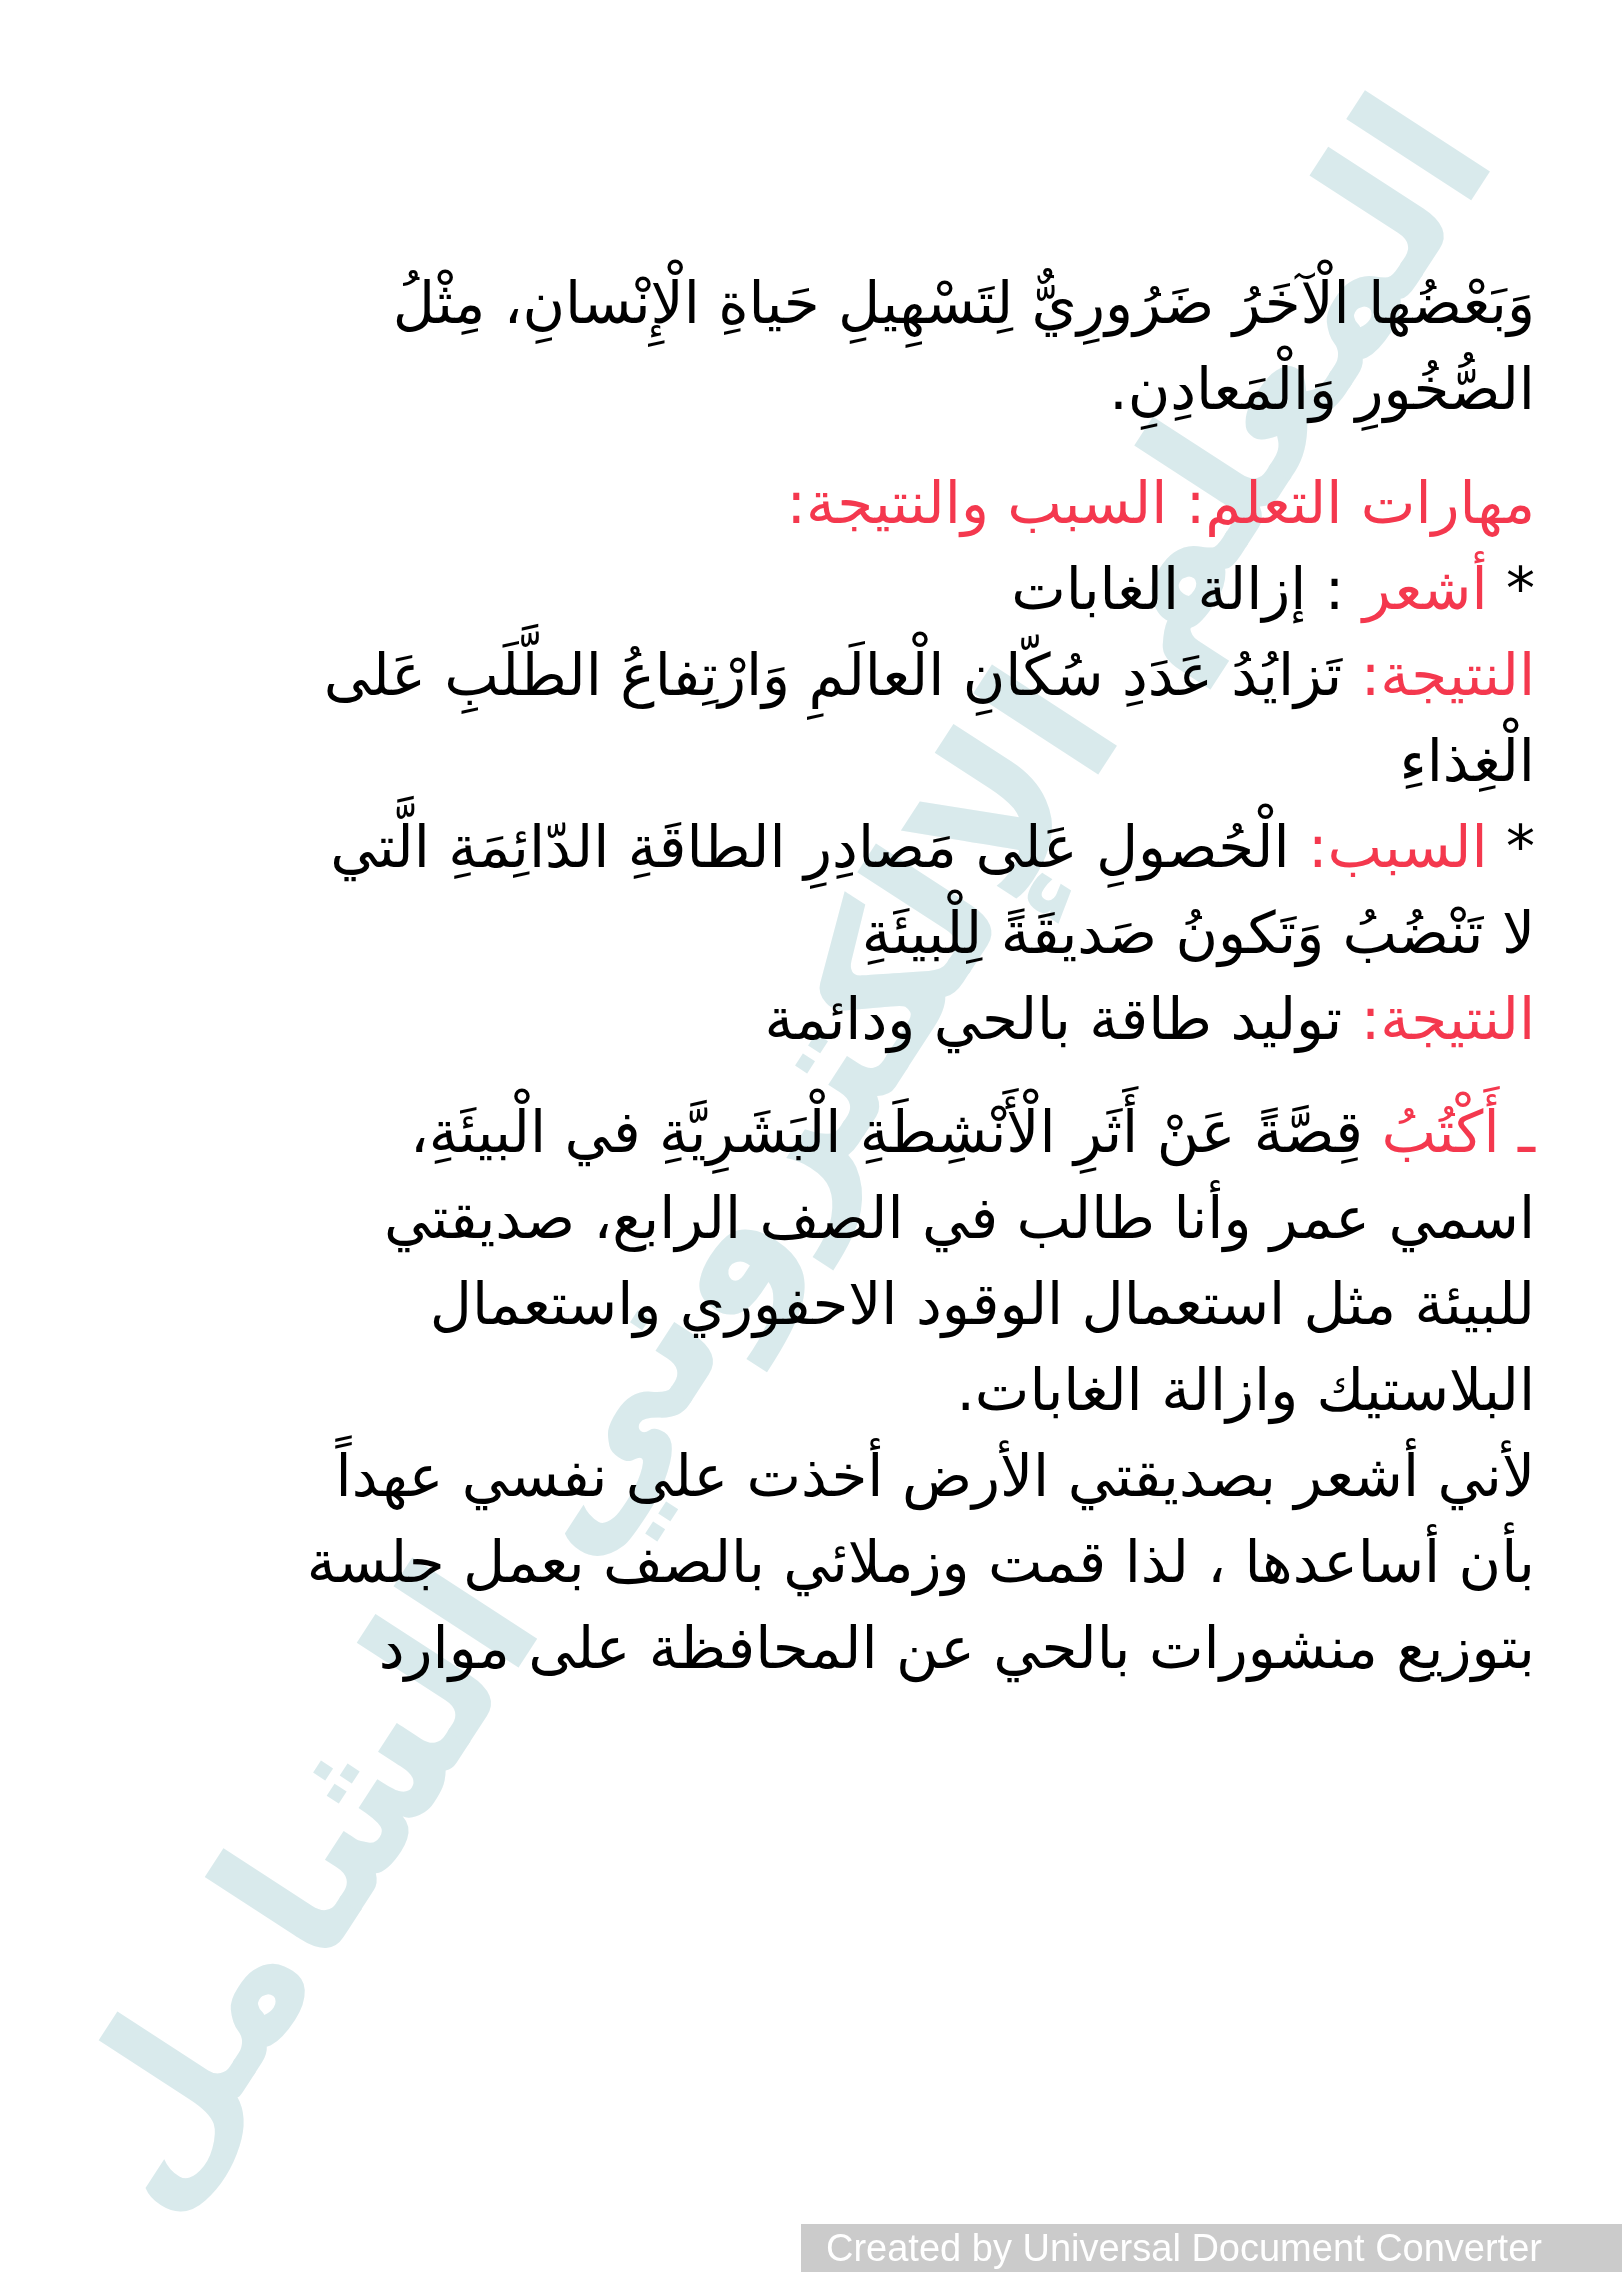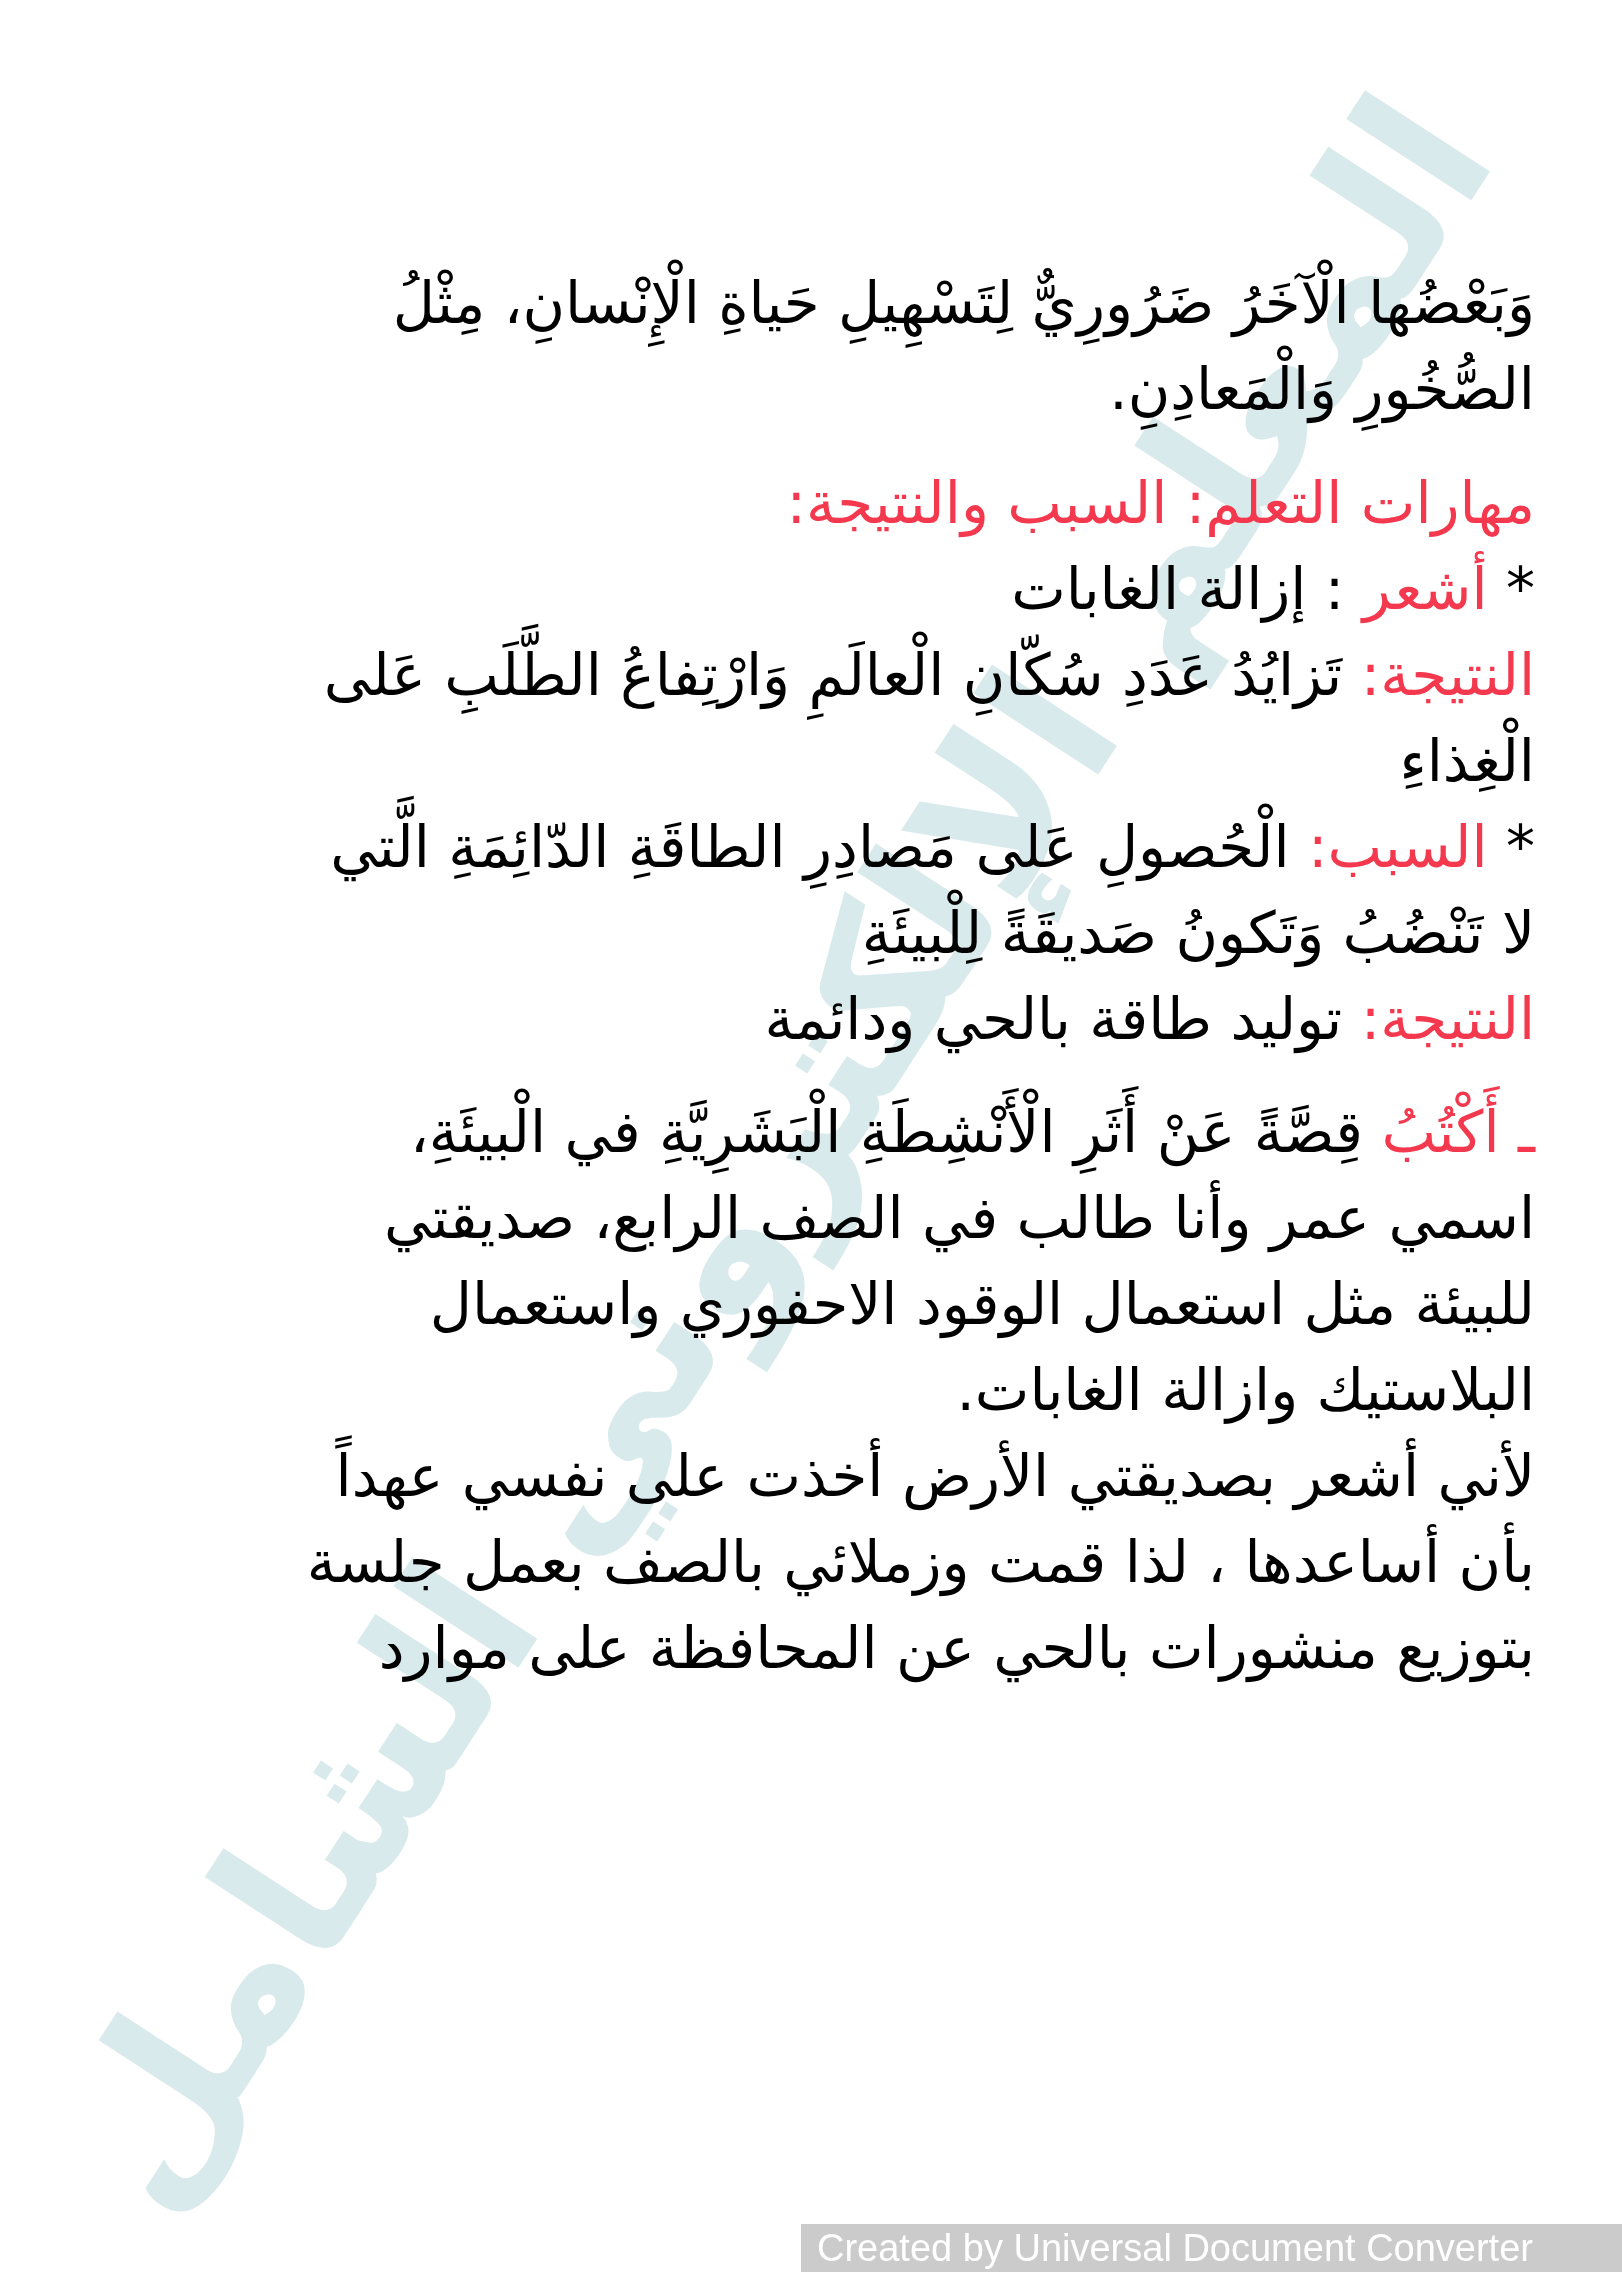--- a/index.html
+++ b/index.html
@@ -58,21 +58,21 @@
     background: var(--banner-color, #cbcbcb);
     z-index: 2;
     display: flex;
     align-items: center;
   }
   .banner-text {
     font-family: "Liberation Sans", sans-serif;
     font-size: 38px;
     line-height: 1;
     color: var(--banner-ink, #ffffff);
-    padding-left: 16px;
+    padding-left: 25px;
     white-space: nowrap;
   }
 </style>
 </head>
 <body>
 
 <div class="watermark">المعلم الإلكتروني الشامل</div>
 
 <main class="content" id="lines">
     <div class="line"><span>وَبَعْضُها الْآخَرُ ضَرُورِيٌّ لِتَسْهِيلِ حَياةِ الْإِنْسانِ، مِثْلُ</span></div>

